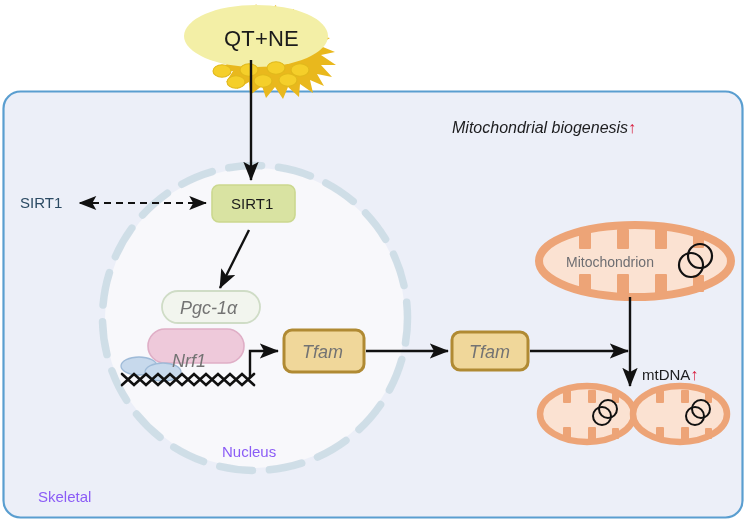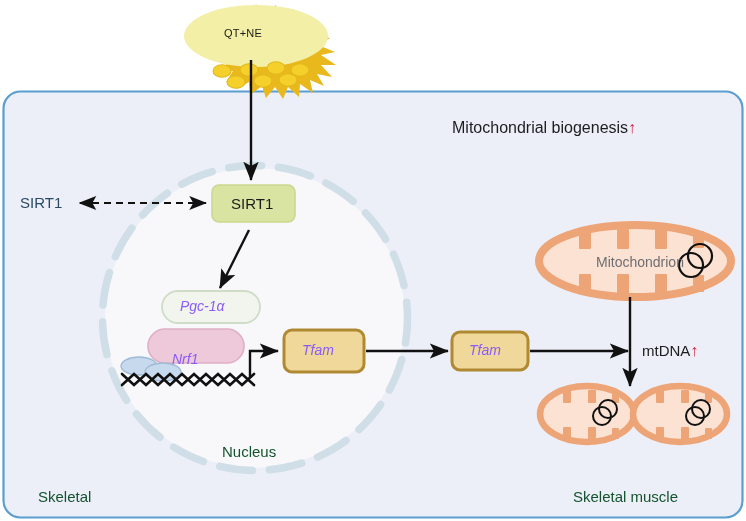--- a/index.html
+++ b/index.html
@@ -23,52 +23,53 @@
     top: 0;
     width: 746px;
     height: 521px;
   }
   .txt {
     position: absolute;
     white-space: nowrap;
     line-height: 1;
   }
   .t-burst {
-    font-size: 11px;
+    font-size: 22px;
     color: #1b1b1b;
     letter-spacing: .2px;
   }
   .t-sirt-outside {
     font-size: 15px;
     color: #2b4a63;
   }
   .t-box {
     font-size: 15px;
     color: #1b1b1b;
   }
   .t-box-italic {
-    font-size: 14px;
-    color: #8b5cf6;
+    font-size: 18px;
+    color: #737373;
     font-style: italic;
   }
   .t-biogenesis {
     font-size: 16px;
     color: #1d1d1f;
   }
   .t-mtdna {
     font-size: 15px;
     color: #1d1d1f;
+    margin-top: 24px;
   }
   .t-mito {
     font-size: 14px;
     color: #6e6e72;
   }
   .t-compart {
     font-size: 15px;
-    color: #14532d;
+    color: #8b5cf6;
   }
   .arrow-up {
     color: #d81e3f;
     font-size: 16px;
   }
 </style>
 </head>
 <body>
 
 <div id="stage">
@@ -210,29 +211,28 @@
   <div class="txt t-box" style="left:231px; top:196px;">SIRT1</div>
 
   <div class="txt t-box-italic" style="left:180px; top:299px;">Pgc-1α</div>
 
   <div class="txt t-box-italic" style="left:172px; top:352px;">Nrf1</div>
 
   <div class="txt t-box-italic" style="left:302px; top:343px;">Tfam</div>
 
   <div class="txt t-box-italic" style="left:469px; top:343px;">Tfam</div>
 
-  <div class="txt t-mito" style="left:596px; top:255px;">Mitochondrion</div>
-
-  <div class="txt t-biogenesis" style="left:452px; top:120px;">
+  <div class="txt t-mito" style="left:566px; top:255px;">Mitochondrion</div>
+
+  <div class="txt t-biogenesis" style="left:452px; top:120px;font-style:italic;">
     <span>Mitochondrial biogenesis</span><span class="arrow-up">↑</span>
   </div>
 
   <div class="txt t-mtdna" style="left:642px; top:343px;">
     <span>mtDNA</span><span class="arrow-up">↑</span>
   </div>
 
   <div class="txt t-compart" style="left:222px; top:444px;">Nucleus</div>
 
   <div class="txt t-compart" style="left:38px; top:489px;">Skeletal</div>
 
-  <div class="txt t-compart" style="left:573px; top:489px;">Skeletal muscle</div>
 
 </div>
 
 </body></html>

